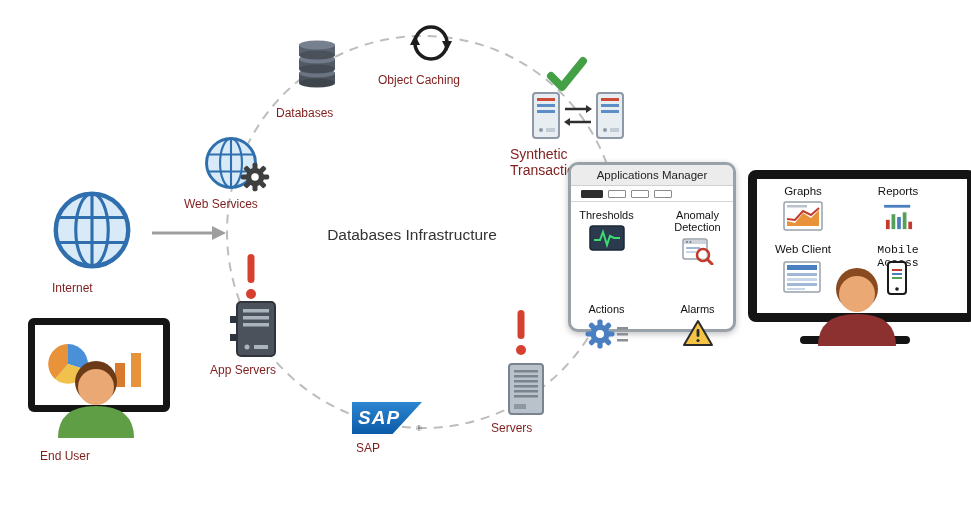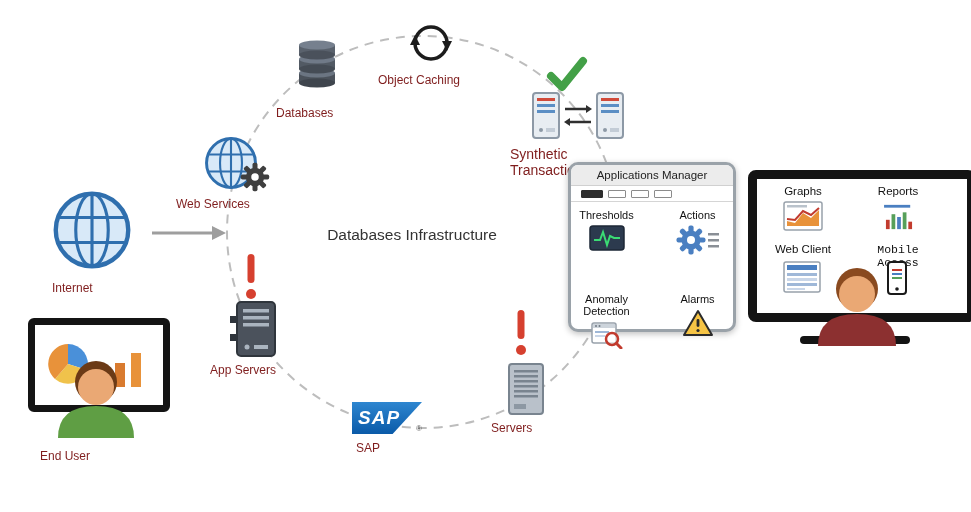--- a/index.html
+++ b/index.html
@@ -25,21 +25,21 @@
   #databases-icon{left:296px;top:40px;width:42px;height:50px;z-index:1;}
   #databases-label{left:276px;top:107px;width:82px;}
 
   
   #object-caching-icon{left:408px;top:20px;width:46px;height:46px;z-index:1;}
   #object-caching-label{left:378px;top:74px;width:106px;}
 
   
   #web-services-globe{left:204px;top:136px;width:54px;height:54px;z-index:1;}
   #web-services-gear{left:240px;top:162px;width:30px;height:30px;z-index:2;}
-  #web-services-label{left:176px;top:198px;width:92px;}
+  #web-services-label{left:184px;top:198px;width:92px;}
 
   
   #check-icon{left:546px;top:56px;width:42px;height:36px;z-index:1;}
 
   
   #synthetic-icon{left:532px;top:92px;width:92px;height:48px;z-index:1;}
   #synthetic-label{left:510px;top:146px;width:136px;font-size:14px;}
 
   
   #app-manager{left:536px;top:162px;width:162px;height:164px;border:3px solid #9aa2a9;border-radius:10px;background:#fff;box-shadow:0 2px 6px rgba(0,0,0,.25);z-index:3;margin-left:32px;}
@@ -210,49 +210,49 @@
     </div>
     <div class="am-grid">
       <div class="am-cell">
         <span>Thresholds</span>
         <svg width="36" height="28" viewBox="0 0 36 28">
           <rect x="1" y="1" width="34" height="24" rx="3" fill="#2c3a4e" stroke="#1d2736" stroke-width="1.5"></rect>
           <polyline points="5,15 11,15 14,7 18,20 21,11 25,13 31,13" fill="none" stroke="#3bdc74" stroke-width="2"></polyline>
         </svg>
       </div>
       <div class="am-cell">
+        <span>Anomaly Detection</span>
+        <svg width="32" height="28" viewBox="0 0 32 28">
+          <rect x="1" y="2" width="24" height="20" rx="2" fill="#fff" stroke="#98a1ab" stroke-width="1.5"></rect>
+          <rect x="2" y="3" width="22" height="4" fill="#cdd4db"></rect>
+          <circle cx="5" cy="5" r="1" fill="#707a84"></circle>
+          <circle cx="8.5" cy="5" r="1" fill="#707a84"></circle>
+          <rect x="4" y="10" width="14" height="2" fill="#9fb8d8"></rect>
+          <rect x="4" y="14" width="10" height="2" fill="#c9d6e8"></rect>
+          <circle cx="21" cy="18" r="6" fill="rgba(255,255,255,.6)" stroke="#c23b2e" stroke-width="2.5"></circle>
+          <line x1="25.5" y1="22.5" x2="30" y2="27" stroke="#c23b2e" stroke-width="3" stroke-linecap="round"></line>
+        </svg>
+      </div>
+      <div class="am-cell">
         <span>Actions</span>
         <svg width="44" height="30" viewBox="0 0 44 30">
           <g transform="translate(15,15)" fill="#4a7fc1">
             <rect x="-2.6" y="-14.5" width="5.2" height="29" rx="2"></rect>
             <rect x="-2.6" y="-14.5" width="5.2" height="29" rx="2" transform="rotate(45)"></rect>
             <rect x="-2.6" y="-14.5" width="5.2" height="29" rx="2" transform="rotate(90)"></rect>
             <rect x="-2.6" y="-14.5" width="5.2" height="29" rx="2" transform="rotate(135)"></rect>
             <circle r="9.5"></circle>
             <circle r="4" fill="#fff"></circle>
           </g>
           <rect x="32" y="8" width="11" height="2.5" fill="#8a8f96"></rect>
           <rect x="32" y="14" width="11" height="2.5" fill="#8a8f96"></rect>
           <rect x="32" y="20" width="11" height="2.5" fill="#8a8f96"></rect>
         </svg>
       </div>
       <div class="am-cell">
-        <span>Anomaly Detection</span>
-        <svg width="32" height="28" viewBox="0 0 32 28">
-          <rect x="1" y="2" width="24" height="20" rx="2" fill="#fff" stroke="#98a1ab" stroke-width="1.5"></rect>
-          <rect x="2" y="3" width="22" height="4" fill="#cdd4db"></rect>
-          <circle cx="5" cy="5" r="1" fill="#707a84"></circle>
-          <circle cx="8.5" cy="5" r="1" fill="#707a84"></circle>
-          <rect x="4" y="10" width="14" height="2" fill="#9fb8d8"></rect>
-          <rect x="4" y="14" width="10" height="2" fill="#c9d6e8"></rect>
-          <circle cx="21" cy="18" r="6" fill="rgba(255,255,255,.6)" stroke="#c23b2e" stroke-width="2.5"></circle>
-          <line x1="25.5" y1="22.5" x2="30" y2="27" stroke="#c23b2e" stroke-width="3" stroke-linecap="round"></line>
-        </svg>
-      </div>
-      <div class="am-cell">
         <span>Alarms</span>
         <svg width="32" height="28" viewBox="0 0 32 28">
           <path d="M16 2 L30 26 H2 Z" fill="#f6c445" stroke="#2b2b2b" stroke-width="2" stroke-linejoin="round"></path>
           <rect x="14.6" y="10" width="2.8" height="8" rx="1.4" fill="#2b2b2b"></rect>
           <circle cx="16" cy="21.5" r="1.6" fill="#2b2b2b"></circle>
         </svg>
       </div>
     </div>
   </div>
 

